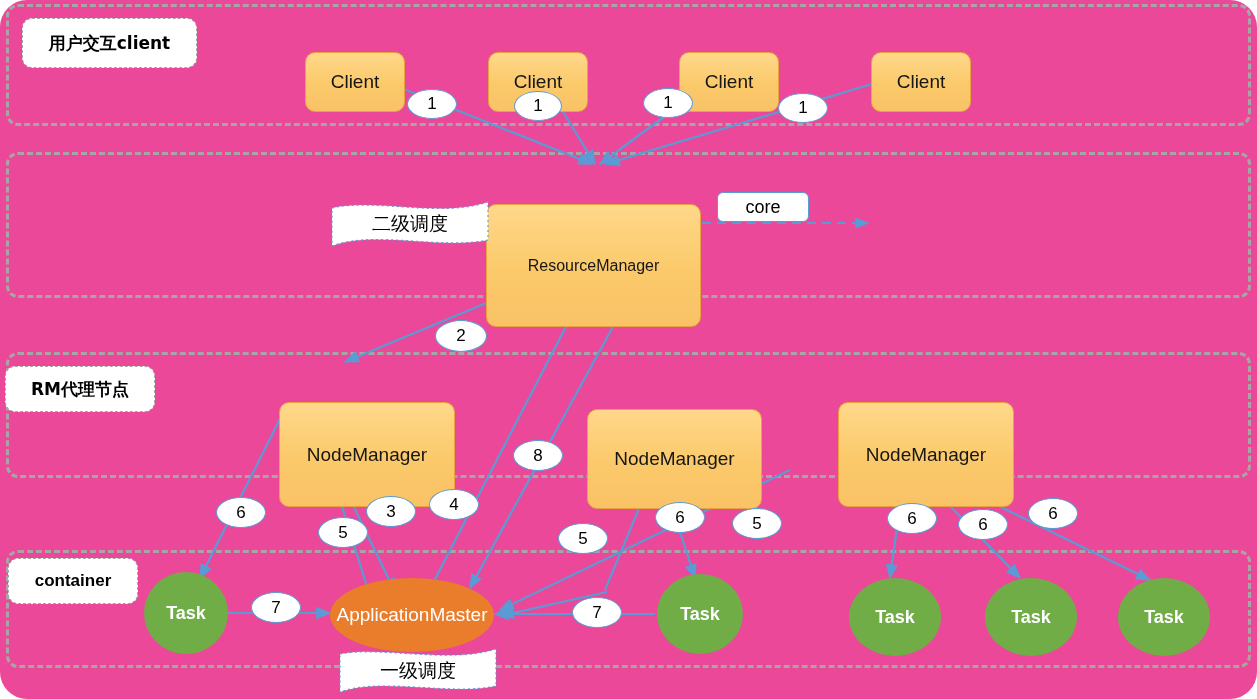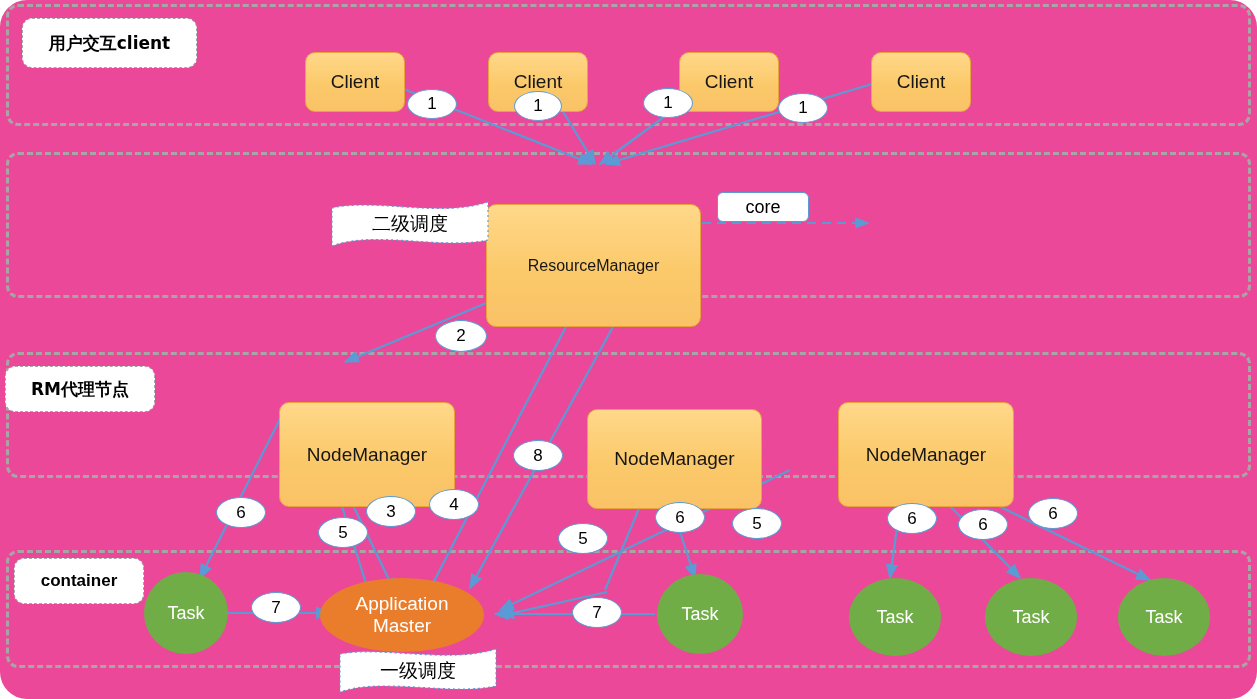--- a/index.html
+++ b/index.html
@@ -16,21 +16,21 @@
   .node{position:absolute;box-sizing:border-box;display:flex;align-items:center;justify-content:center;
         text-align:center;}
   .boxnode{background:linear-gradient(180deg,#ffd88a 0%,#fbc96a 55%,#f9c266 100%);
         border:1px solid #e8a33d;border-radius:10px;color:#161616;margin-top:39px;}
   .client{font-size:19px;}
   .rm{font-size:16px;}
   .nm{font-size:19px;text-align:center;}
 
   .ellipse{position:absolute;box-sizing:border-box;display:flex;align-items:center;justify-content:center;
         text-align:center;border-radius:50%;color:#fff;line-height:1.15;}
-  .task{background:#71ad47;font-size:18px;}
+  .task{background:#71ad47;font-size:18px;font-weight:bold;}
   .am{background:#ea7d2b;font-size:19px;}
 
   .corebox{position:absolute;box-sizing:border-box;border:1.5px solid #5b9bd5;border-radius:6px;
         background:#fff;display:flex;align-items:center;justify-content:center;font-size:18px;color:#000;}
   .orangebox{position:absolute;box-sizing:border-box;border:3px dashed #ed7d31;background:#fff;
         padding:10px 14px;font-size:19px;color:#000;line-height:1.5;}
 
   .ribbon{position:absolute;}
   .ribbon .rtext{position:absolute;left:0;top:0;width:100%;height:100%;
         display:flex;align-items:center;justify-content:center;font-size:19px;color:#000;
@@ -47,21 +47,21 @@
 
   <div class="band" style="left:6px;top:4px;width:1245px;height:122px;"></div>
   <div class="band-label cn" style="left:22px;top:18px;width:175px;height:50px;">用户交互client</div>
 
   <div class="band" style="left:6px;top:152px;width:1245px;height:146px;"></div>
 
   <div class="band" style="left:6px;top:352px;width:1245px;height:126px;"></div>
   <div class="band-label cn" style="left:5px;top:366px;width:150px;height:46px;">RM代理节点</div>
 
   <div class="band" style="left:6px;top:550px;width:1245px;height:118px;"></div>
-  <div class="band-label" style="left:14px;top:558px;width:130px;height:46px;">container</div>
+  <div class="band-label" style="left:8px;top:558px;width:130px;height:46px;">container</div>
 
   <svg id="wires" viewBox="0 0 1257 699" xmlns="http://www.w3.org/2000/svg">
     <defs>
       <marker id="ah" viewBox="0 0 10 10" refX="9" refY="5" markerWidth="7" markerHeight="7" orient="auto-start-reverse">
         <path d="M 0 1 L 10 5 L 0 9 z" fill="#5b9bd5"></path>
       </marker>
       <marker id="ahd" viewBox="0 0 10 10" refX="9" refY="5" markerWidth="7" markerHeight="7" orient="auto-start-reverse">
         <path d="M 0 1 L 10 5 L 0 9 z" fill="#5b9bd5"></path>
       </marker>
     </defs>
@@ -123,21 +123,21 @@
     </svg>
     <div class="rtext">二级调度</div>
   </div>
 
   <div class="node boxnode nm" style="left:279px;top:363px;width:176px;height:105px;">NodeManager</div>
   <div class="node boxnode nm" style="left:587px;top:370px;width:175px;height:100px;">NodeManager</div>
   <div class="node boxnode nm" style="left:838px;top:363px;width:176px;height:105px;">NodeManager</div>
 
   <div class="ellipse task" style="left:144px;top:572px;width:84px;height:82px;">Task</div>
 
-  <div class="ellipse am" style="left:320px;top:578px;width:164px;height:74px;flex-direction:column;">
+  <div class="ellipse am" style="left:330px;top:578px;width:164px;height:74px;flex-direction:row;">
     <span>Application</span>
     <span>Master</span>
   </div>
 
   <div class="ellipse task" style="left:657px;top:574px;width:86px;height:80px;">Task</div>
   <div class="ellipse task" style="left:849px;top:578px;width:92px;height:78px;">Task</div>
   <div class="ellipse task" style="left:985px;top:578px;width:92px;height:78px;">Task</div>
   <div class="ellipse task" style="left:1118px;top:578px;width:92px;height:78px;">Task</div>
 
   <div class="ribbon" style="left:338px;top:646px;width:160px;height:50px;">

